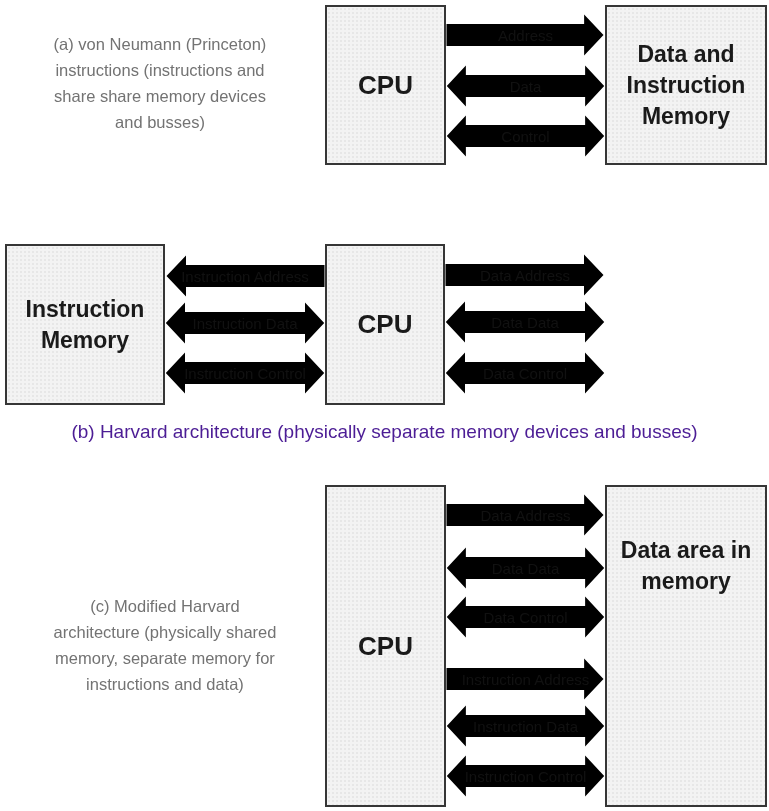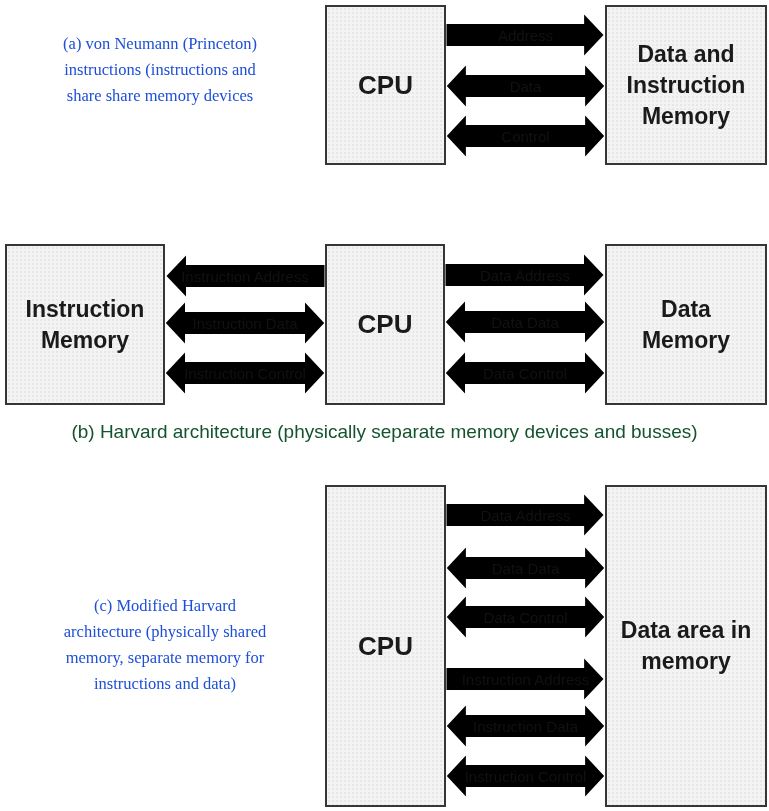--- a/index.html
+++ b/index.html
@@ -37,21 +37,21 @@
     font-weight: bold;
   }
   .box-label {
     font-size: 23px;
     line-height: 31px;
     color: var(--text);
   }
   .cpu-label { font-size: 26px; }
 
   
-  .memc { flex-direction: row; padding: 0; justify-content: flex-start; }
+  .memc { flex-direction: column; padding: 0; justify-content: flex-start; }
   .memc-part {
     width: 100%;
     display: flex;
     align-items: center;
     justify-content: center;
     text-align: center;
   }
   .memc-top { height: 157px; }
   .memc-bottom { height: 161px; border-top: 2px dashed #2e2e2e; }
 
@@ -68,51 +68,51 @@
     color: #111111;
     white-space: nowrap;
   }
 
   
   .desc {
     position: absolute;
     text-align: center;
     font-size: 16.5px;
     line-height: 26px;
-    color: #1d4ed8;
-    font-family: Liberation Serif, serif;
+    color: #737373;
   }
   .desc div { white-space: nowrap; }
   .caption {
     position: absolute;
     left: 0;
     width: 769px;
     text-align: center;
     font-size: 19px;
-    color: #14532d;
+    color: #4c1d95;
     white-space: nowrap;
   }
 </style>
 </head>
 <body>
 
 <svg width="0" height="0" style="position:absolute" aria-hidden="true">
   <defs>
     <path id="arrow-right" d="M0.5,11 H139 V1.5 L158.5,22 L139,42.5 V33 H0.5 Z"></path>
     <path id="arrow-left" d="M159.5,11 H21 V1.5 L1.5,22 L21,42.5 V33 H159.5 Z"></path>
     <path id="arrow-double" d="M20,1.5 L0.8,22 L20,42.5 V33 H140 V42.5 L159.2,22 L140,1.5 V11 H20 Z"></path>
   </defs>
 </svg>
 
 <div class="canvas">
 
   <div class="desc" style="left:5px; top:31px; width:310px;">
     <div>(a) von Neumann (Princeton)</div>
     <div>instructions (instructions and</div>
     <div>share share memory devices</div>
+    <div>and busses)</div>
   </div>
 
   <div class="box" style="left:325px; top:5px; width:121px; height:160px;">
     <span class="box-label cpu-label">CPU</span>
   </div>
 
   <div class="box" style="left:605px; top:5px; width:162px; height:160px;">
     <span class="box-label" style="max-width:140px;">Data and Instruction Memory</span>
   </div>
 
@@ -136,23 +136,20 @@
   </div>
 
   <div class="box" style="left:5px; top:244px; width:160px; height:161px;">
     <span class="box-label" style="max-width:140px;">Instruction Memory</span>
   </div>
 
   <div class="box" style="left:325px; top:244px; width:120px; height:161px;">
     <span class="box-label cpu-label">CPU</span>
   </div>
 
-  <div class="box" style="left:605px; top:244px; width:162px; height:161px;">
-    <span class="box-label" style="max-width:100px;">Data Memory</span>
-  </div>
 
   <div class="arrow fill-address" style="left:165px; top:254px; width:160px;">
     <svg viewBox="0 0 160 44" preserveAspectRatio="none">
         <use href="#arrow-left"></use>
       </svg>
     <span class="arrow-label">Instruction Address</span>
   </div>
   <div class="arrow fill-data" style="left:165px; top:301px; width:160px;">
     <svg viewBox="0 0 160 44" preserveAspectRatio="none">
         <use href="#arrow-double"></use>

